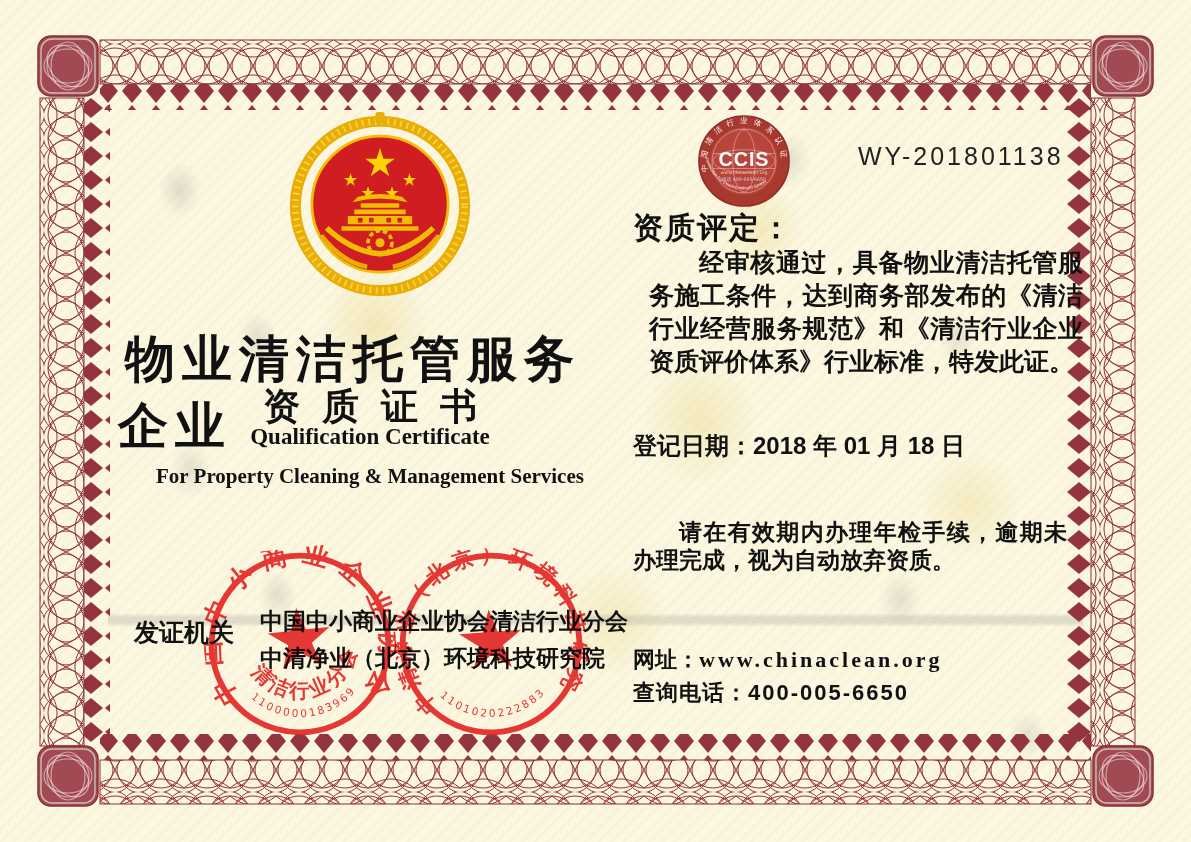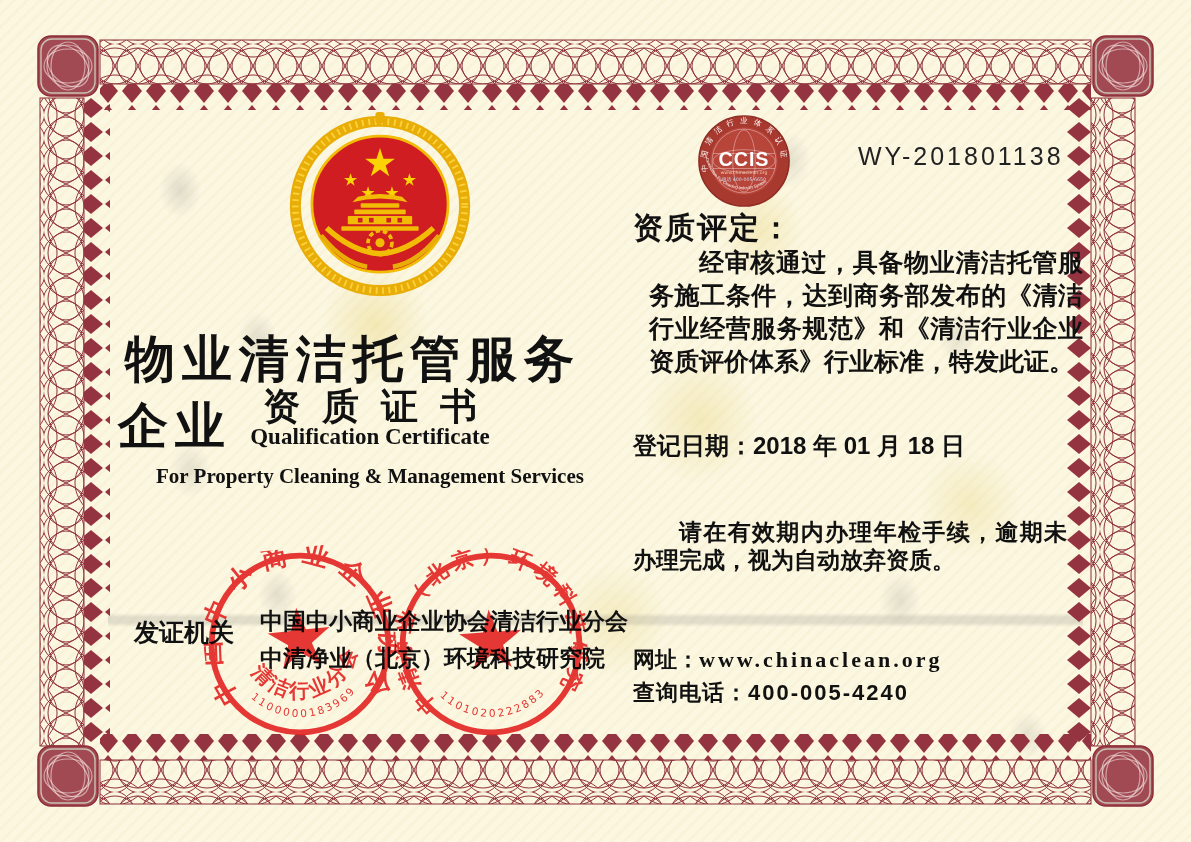--- a/index.html
+++ b/index.html
@@ -215,21 +215,21 @@
     <div class="abs cjk cert-no">WY-201801138</div>
 
     <div class="abs cjk r-col heading">资质评定：</div>
     <div class="abs cjk r-col bodytxt">经审核通过，具备物业清洁托管服务施工条件，达到商务部发布的《清洁行业经营服务规范》和《清洁行业企业资质评价体系》行业标准，特发此证。</div>
     <div class="abs cjk r-col regdate">登记日期：2018 年 01 月 18 日</div>
     <div class="abs cjk r-col note">请在有效期内办理年检手续，逾期未办理完成，视为自动放弃资质。</div>
     <div class="abs cjk r-col v2">
       <span>网址：</span><span class="val">www.chinaclean.org</span>
     </div>
     <div class="abs cjk r-col v3">
-      <span>查询电话：</span><span class="val">400-005-4240</span>
+      <span>查询电话：</span><span class="val">400-005-6650</span>
     </div>
 
     <svg class="stamp stamp-left" width="192" height="192" viewBox="-100 -100 200 200" xmlns="http://www.w3.org/2000/svg">
       <defs>
         <path id="sl-ring" d="M -64,54 A 84 84 0 1 1 64,54" fill="none"></path>
         <path id="sl-ban" d="M -54,22 A 60 60 0 0 0 54,22" fill="none"></path>
         <path id="sl-ser" d="M -62,44 A 76 76 0 0 0 62,44" fill="none"></path>
         <polygon id="sl-star" points="0,-34 7.64,-10.52 32.34,-10.51 12.36,4.02 19.99,27.51 0,13 -19.99,27.51 -12.36,4.02 -32.34,-10.51 -7.64,-10.52" fill="#e32724"></polygon>
       </defs>
       <circle r="92" fill="none" stroke="#e32724" stroke-width="6"></circle>

